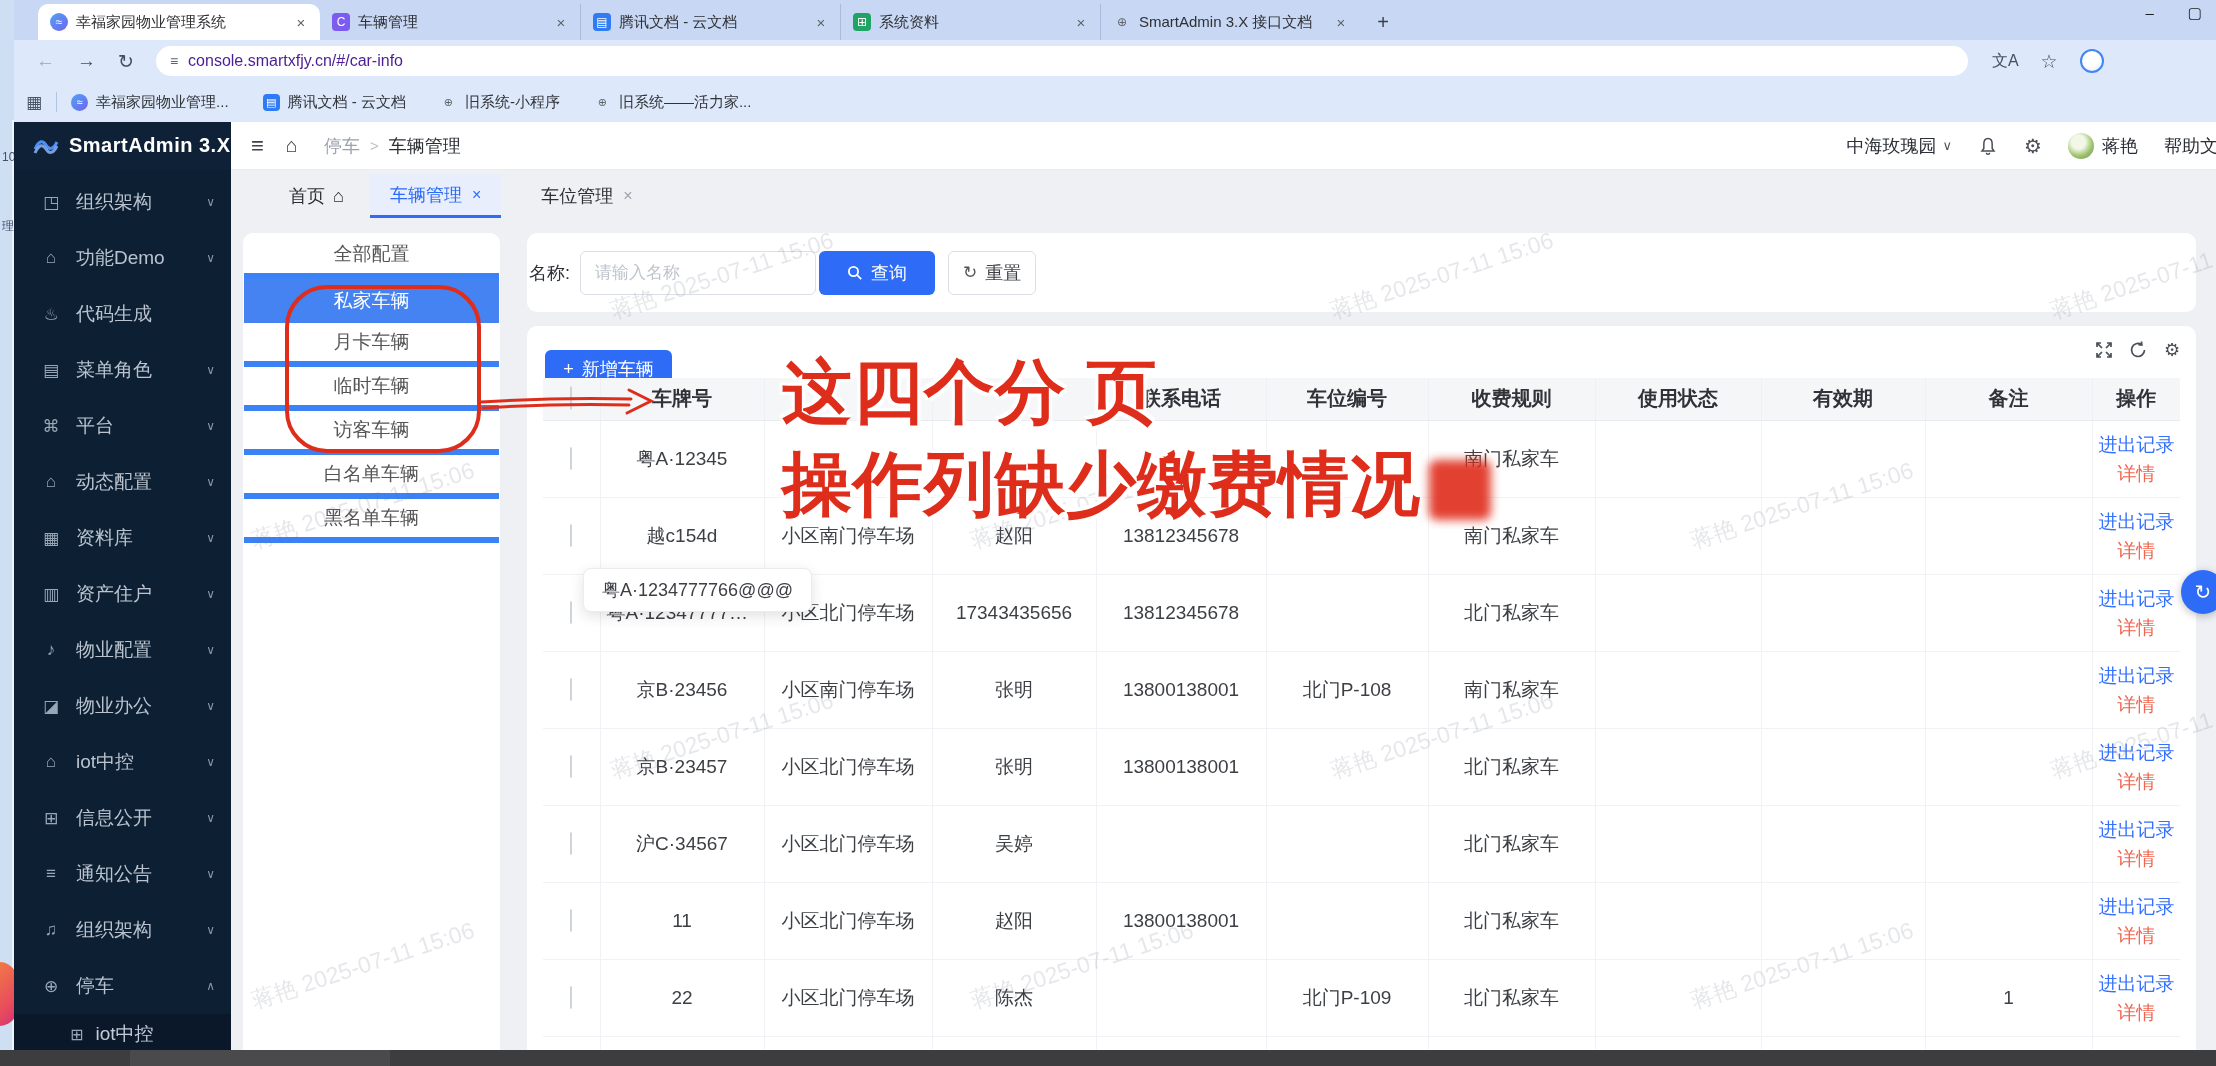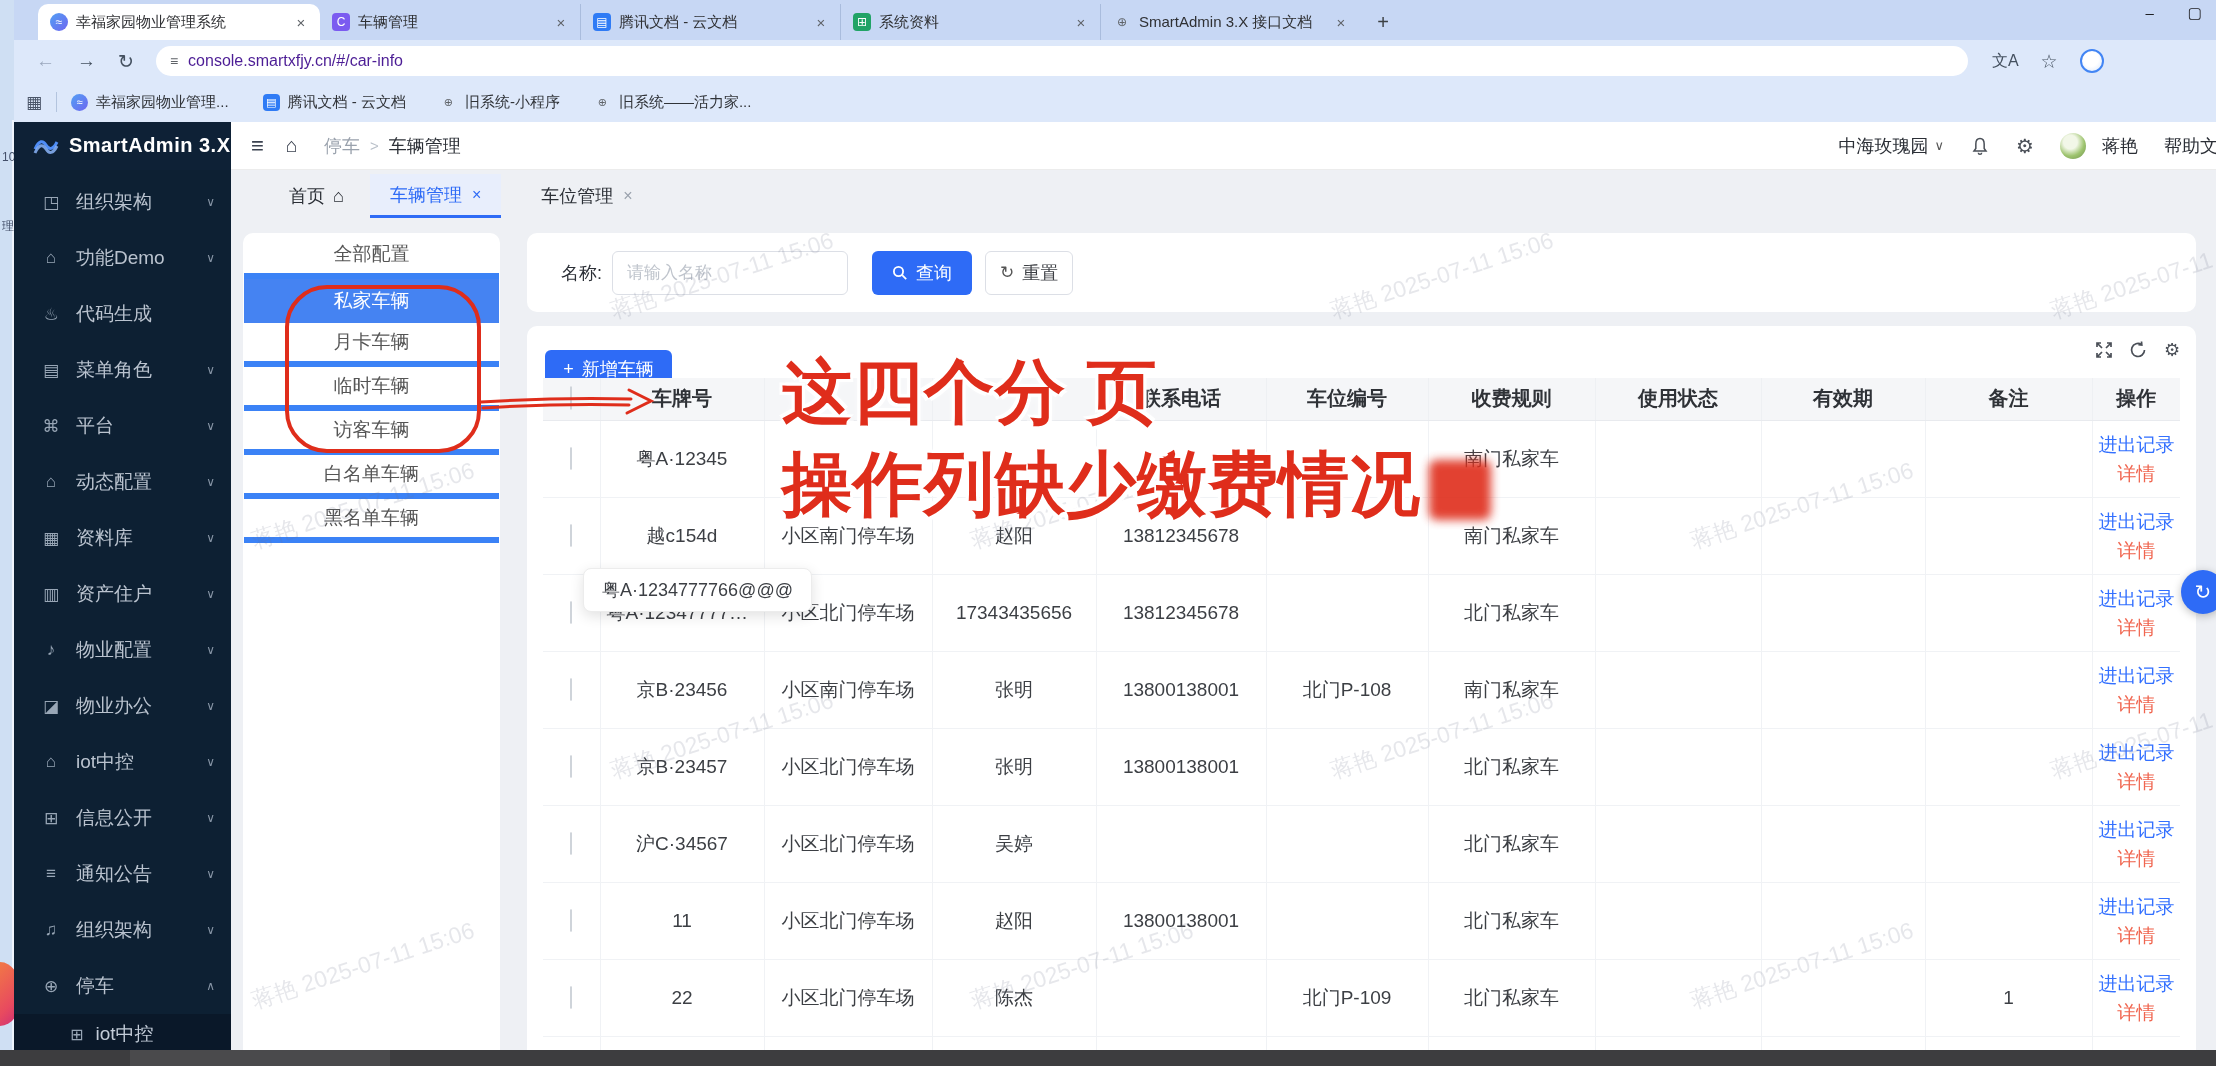--- a/index.html
+++ b/index.html
@@ -56,21 +56,21 @@
   #topbar .hamburger{font-size:22px;color:#3b4250;margin-left:20px}
   #topbar .home-ico{font-size:20px;color:#3b4250;margin-left:22px}
   #breadcrumb{margin-left:26px;font-size:18px;display:flex;gap:10px;align-items:center}
   #breadcrumb .bc-parent{color:#9aa2ad}
   #breadcrumb .bc-sep{color:#b9c0c9;font-size:15px}
   #breadcrumb .bc-current{color:#2b2f36}
   #topbar-right{margin-left:auto;display:flex;align-items:center;gap:26px;padding-right:0;font-size:18px;color:#2b2f36}
   #community{display:flex;align-items:center;gap:6px}
   #community .caret{font-size:13px;color:#555}
   .tb-ico{font-size:20px;color:#4a4f57}
-  #user{display:flex;align-items:center;gap:16px}
+  #user{display:flex;align-items:center;gap:8px}
   #avatar{width:26px;height:26px;border-radius:50%;background:radial-gradient(circle at 40% 35%,#f2f7e8 30%,#9ec46f 60%,#6d8f4a)}
   #help-link{color:#2b2f36;white-space:nowrap;width:52px;overflow:hidden}
 
   #app-body{display:flex;height:calc(100% - 48px)}
   #sidebar{width:217px;flex:0 0 217px;background:#0d2033;overflow:hidden;padding-top:4px}
   .side-item{height:56px;display:flex;align-items:center;padding:0 16px 0 26px;color:#bac3cf;font-size:19px;gap:14px}
   .side-item .s-icon{width:22px;font-size:17px;color:#98a6b6;text-align:center}
   .side-item .s-label{flex:1;white-space:nowrap}
   .side-item .s-chev{font-size:12px;color:#8795a6}
   .side-sub{height:40px;display:flex;align-items:center;padding-left:56px;gap:12px;background:#0a1829;color:#c3ccd8;font-size:19px}
@@ -87,28 +87,28 @@
   #navtabs .nt.active .nt-close{color:#2e6bf6}
 
   
   #subpanel{position:absolute;left:12px;top:63px;width:257px;bottom:0;background:#fff;border-radius:10px 10px 0 0;padding-top:2px}
   .sp-item{height:44px;display:flex;align-items:center;justify-content:center;font-size:19px;color:#555;
            border-bottom:6px solid #3b82f6;margin:0 1px}
   .sp-item.selected{background:#4583f2;color:#fff;border-bottom:none}
 
   
   #search-card{position:absolute;left:296px;top:63px;width:1669px;height:79px;background:#fff;border-radius:10px;
-               display:flex;align-items:center;padding-left:34px}
+               display:flex;align-items:center;padding-left:2px}
   #search-card .s-label{font-size:18px;color:#2b2f36;margin-right:10px}
   #name-input{width:236px;height:44px;border:1px solid #dcdfe6;border-radius:6px;padding:0 14px;font-size:17px;
               color:#333;background:#fff;font-family:inherit}
   #name-input::placeholder{color:#bfc4cc}
   .btn{height:44px;border:none;border-radius:6px;font-size:18px;display:inline-flex;align-items:center;gap:8px;
        justify-content:center;font-family:inherit}
-  #query-btn{width:100px;background:#2e6bf6;color:#fff;margin-left:24px}
+  #query-btn{width:116px;background:#2e6bf6;color:#fff;margin-left:3px}
   #reset-btn{width:88px;background:#fff;border:1px solid #dcdfe6;color:#3c3f44;margin-left:13px}
   #reset-btn .r-ico{font-size:17px;color:#555}
 
   
   #table-card{position:absolute;left:296px;top:156px;width:1669px;height:724px;background:#fff;border-radius:10px 10px 0 0;overflow:hidden}
   #add-btn{position:absolute;left:18px;top:24px;width:127px;height:38px;background:#2e6bf6;color:#fff;font-size:18px}
   #card-tools{position:absolute;right:14px;top:14px;display:flex;gap:14px;align-items:center}
   #card-tools .t-ico{width:20px;height:20px;display:flex;align-items:center;justify-content:center;color:#4a4f57;font-size:18px}
   #grid-table{position:absolute;left:16px;top:52px;width:1637px;border-collapse:collapse;table-layout:fixed}
   #grid-table th{height:42px;background:#f5f6f8;font-size:20px;font-weight:bold;color:#2f3237;

